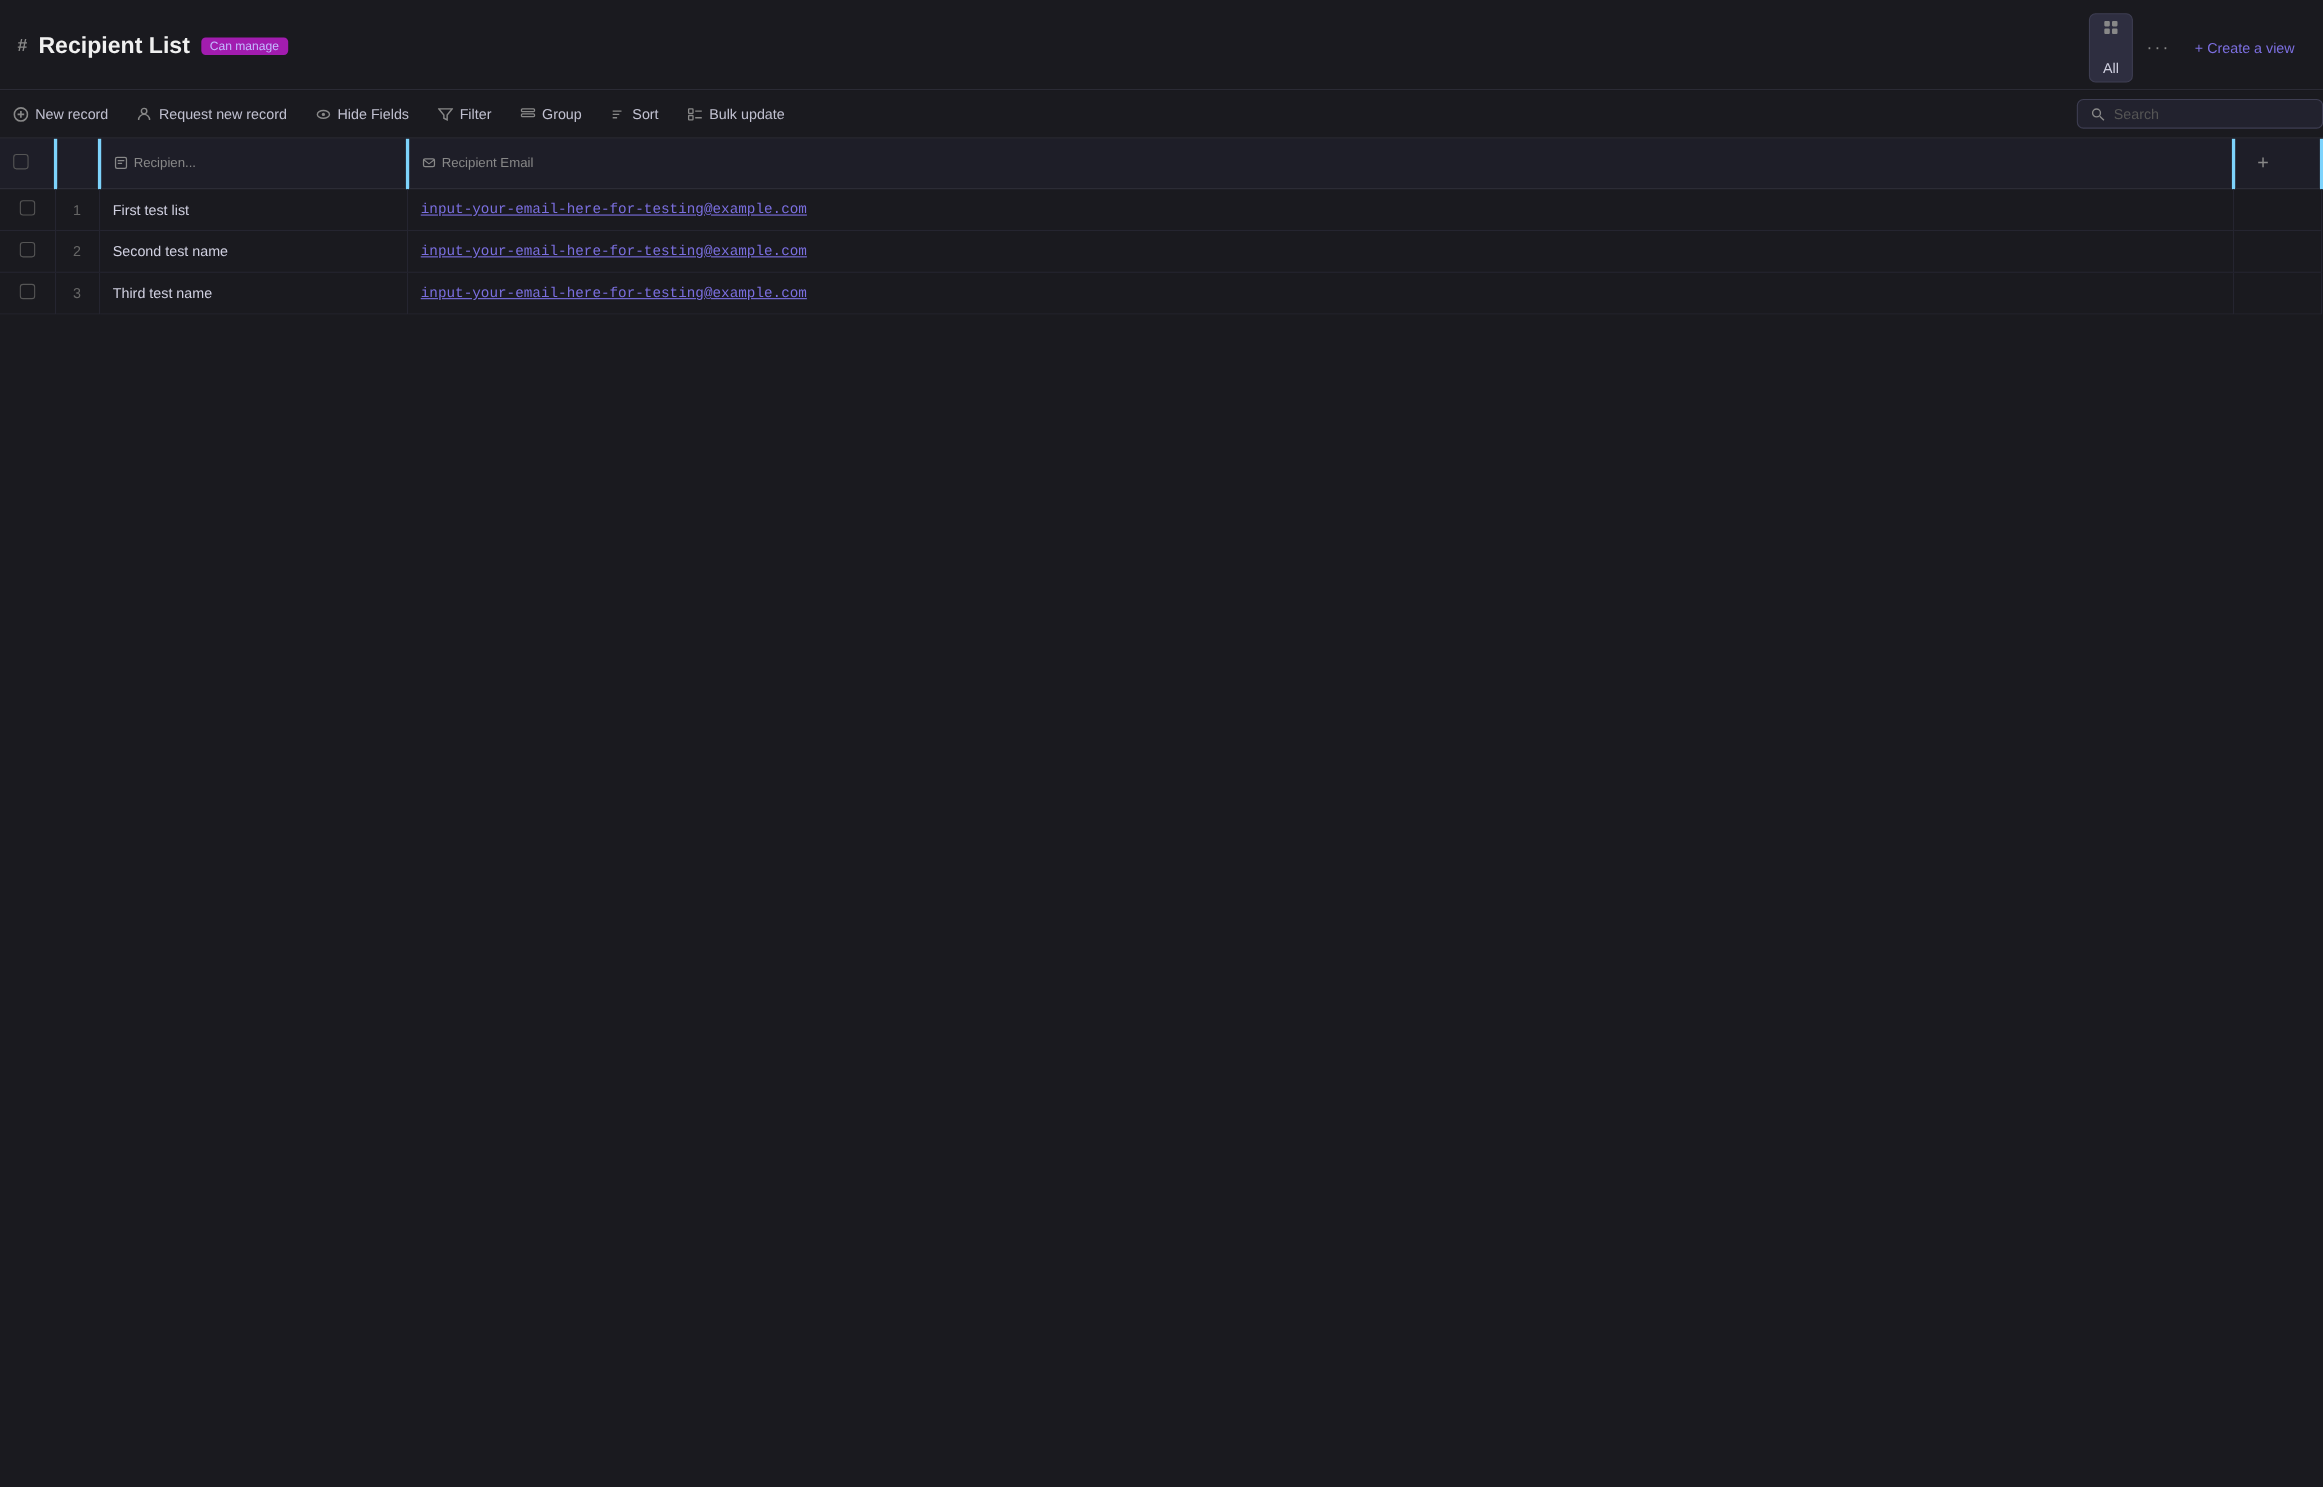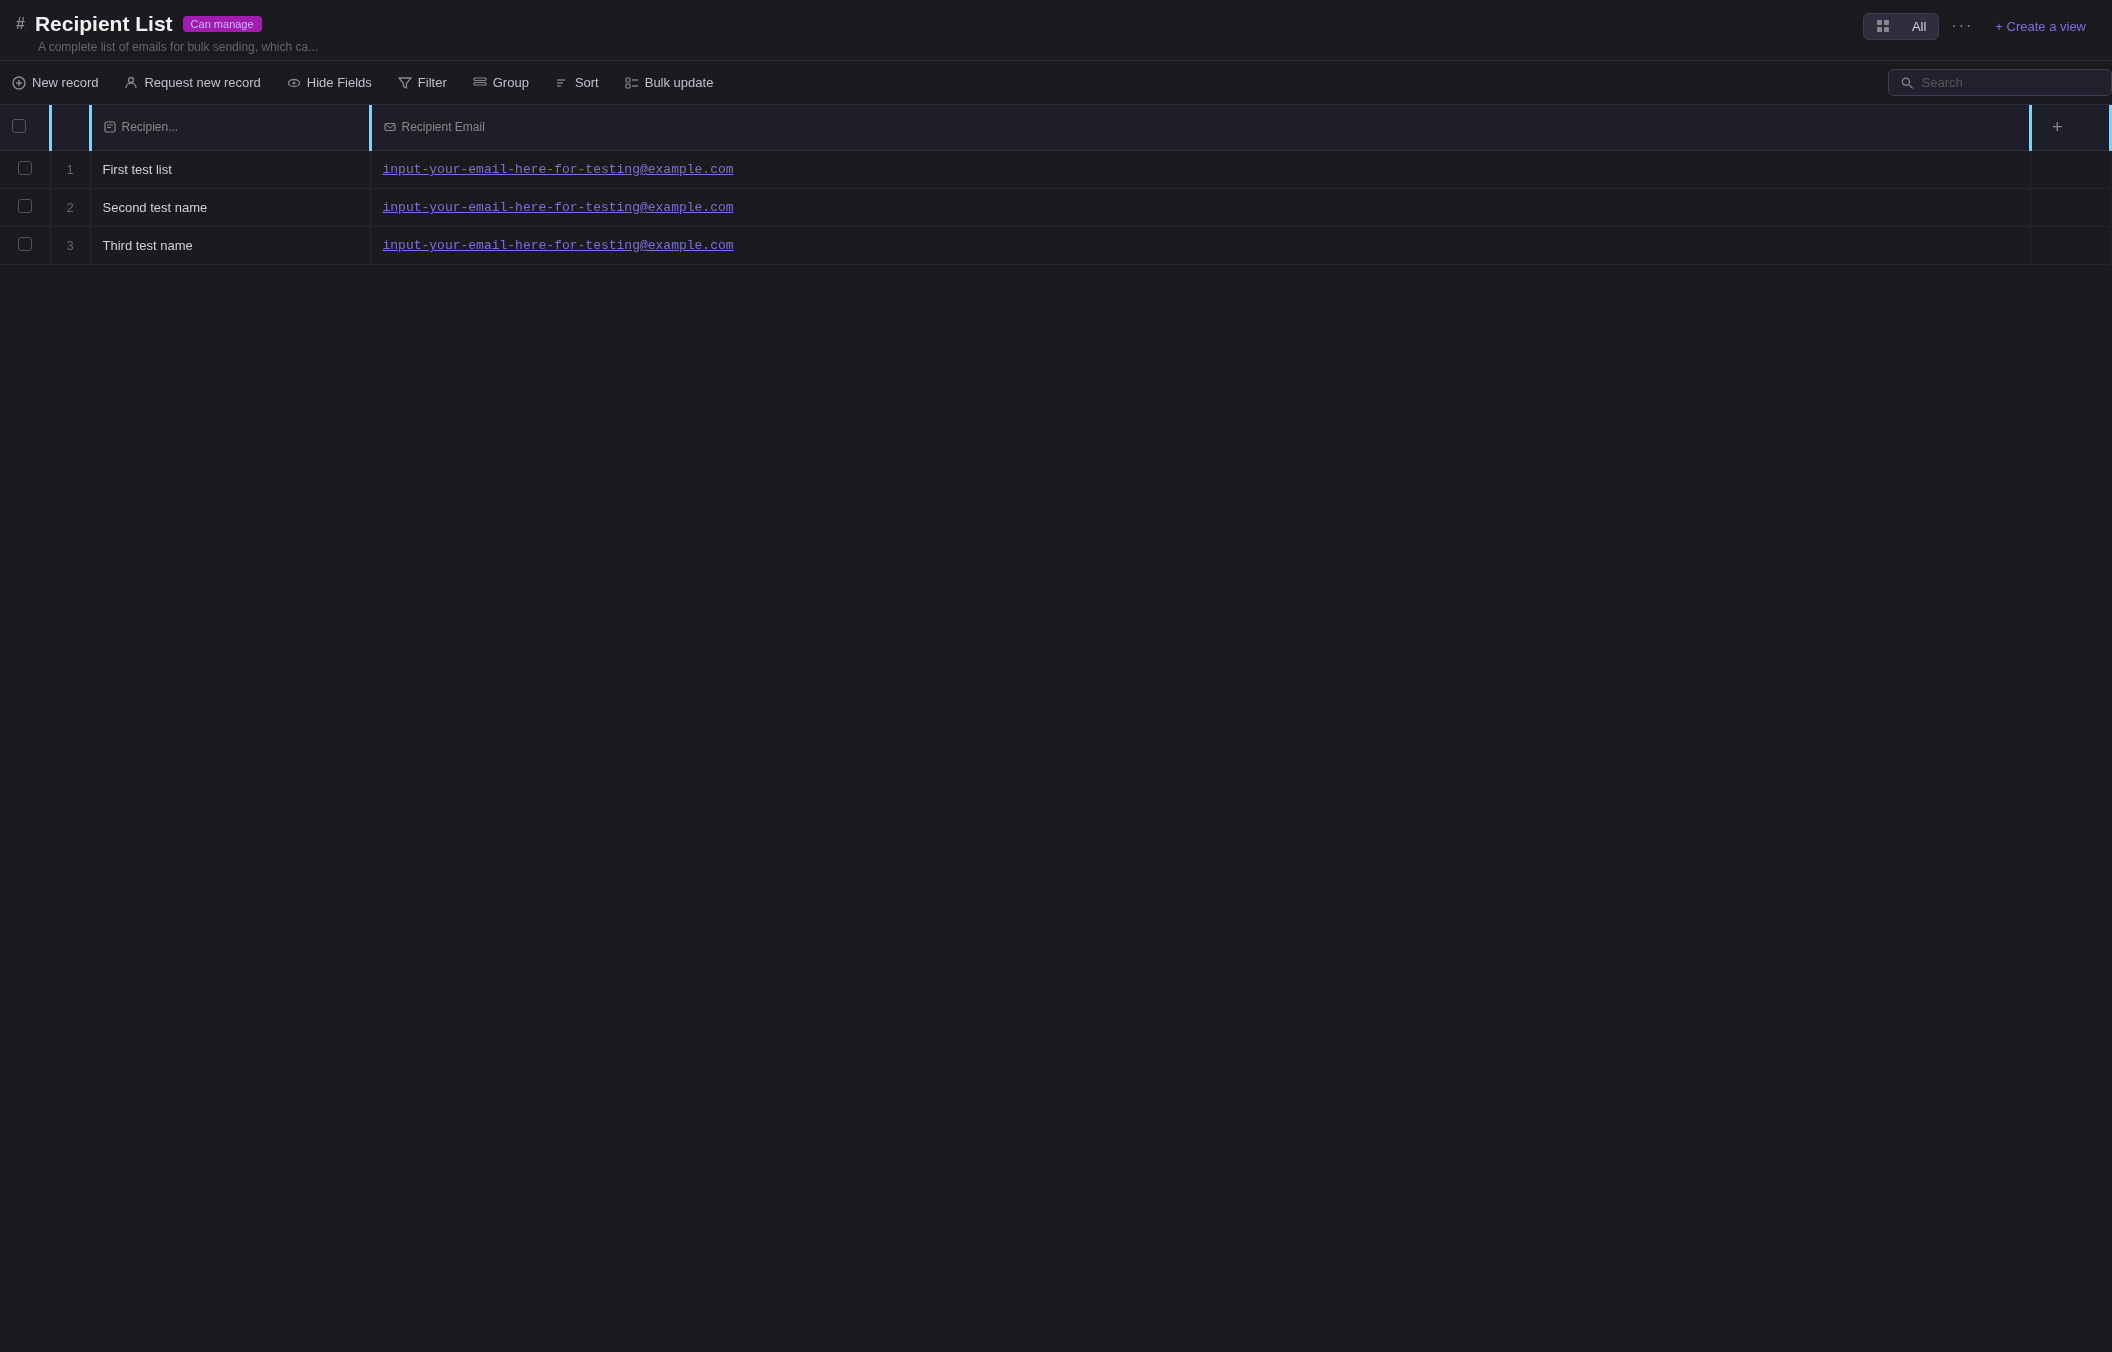--- a/index.html
+++ b/index.html
@@ -56,20 +56,21 @@
       display: flex;
       align-items: center;
       gap: 22px;
       background-color: #2e2e40;
       border: 1px solid #3e3e52;
       border-radius: 6px;
       padding: 5px 12px;
       color: #d0d0e0;
       cursor: pointer;
       font-size: 13px;
+      flex-direction: column;
     }
 
     .more-btn {
       background: none;
       border: none;
       color: #888;
       cursor: pointer;
       padding: 4px 6px;
       font-size: 16px;
       letter-spacing: 2px;
@@ -280,21 +281,20 @@
           <rect x="8" y="1" width="5" height="5" rx="1" fill="#888"></rect>
           <rect x="1" y="8" width="5" height="5" rx="1" fill="#888"></rect>
           <rect x="8" y="8" width="5" height="5" rx="1" fill="#888"></rect>
         </svg>
         <span>All</span>
       </button>
       <button class="more-btn">···</button>
       <button class="create-view-btn">+ Create a view</button>
     </div>
   </div>
-  <div class="subtitle">A complete list of emails for bulk sending, which ca...</div>
 </div>
 
 <div class="toolbar">
   <button class="toolbar-btn">
     <svg width="14" height="14" viewBox="0 0 14 14">
       <circle cx="7" cy="7" r="6" stroke="#888" stroke-width="1.5" fill="none"></circle>
       <line x1="7" y1="4" x2="7" y2="10" stroke="#888" stroke-width="1.5"></line>
       <line x1="4" y1="7" x2="10" y2="7" stroke="#888" stroke-width="1.5"></line>
     </svg>
     <span>New record</span>

